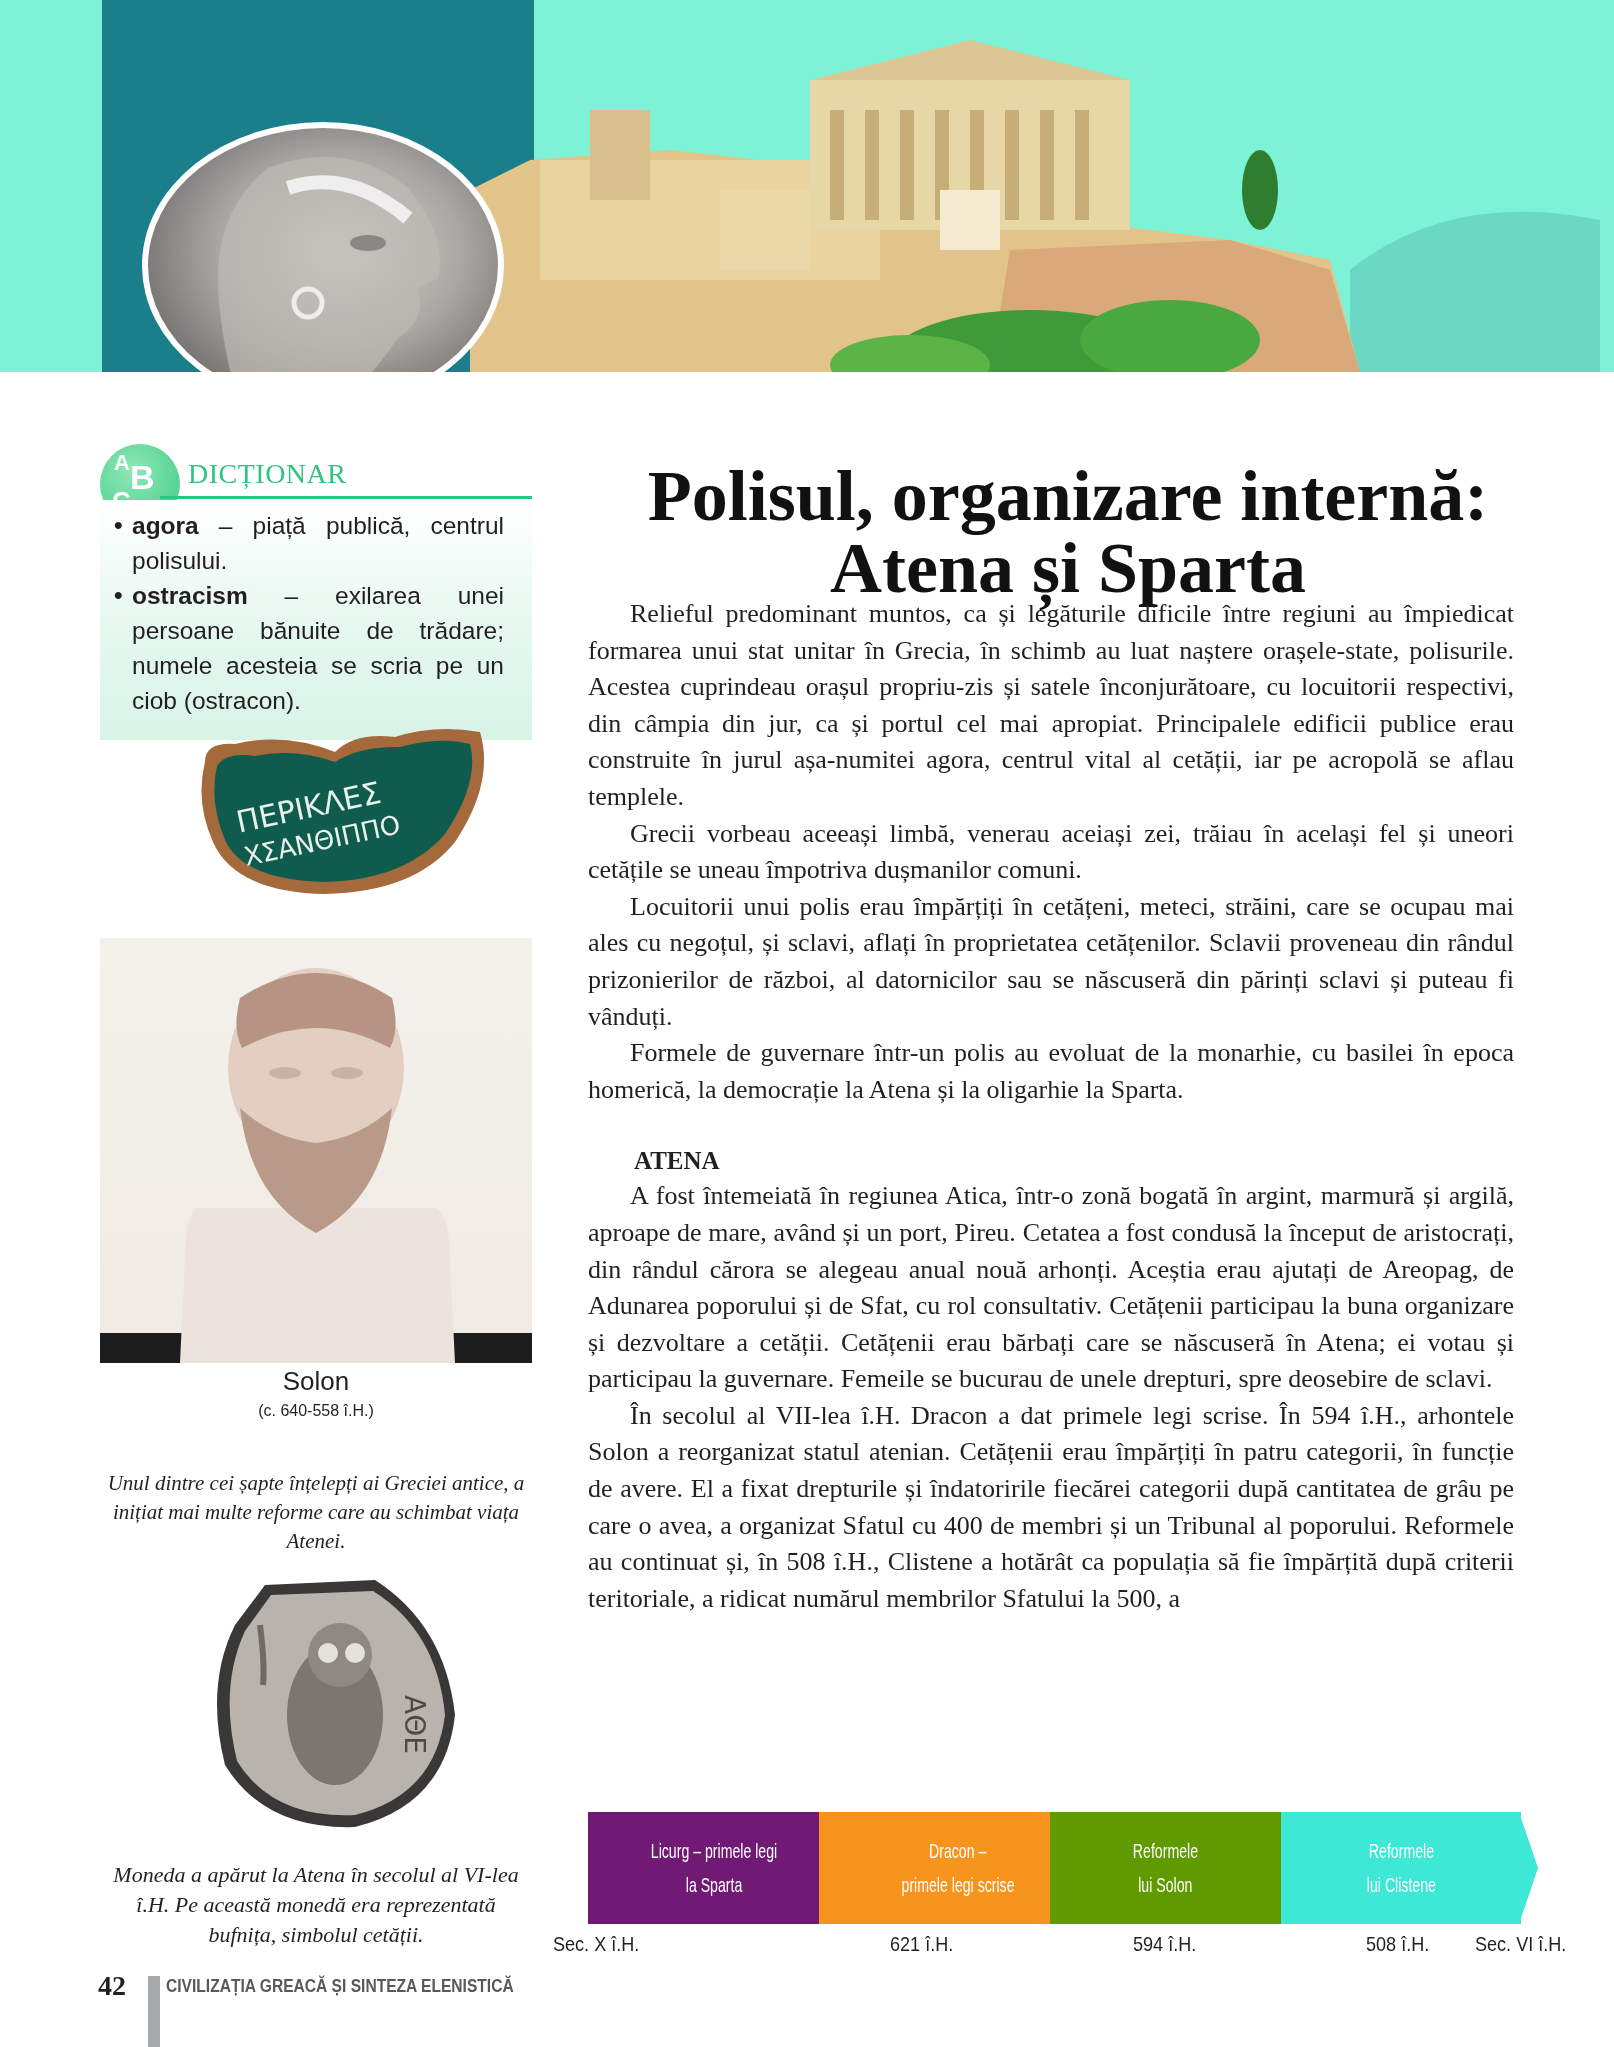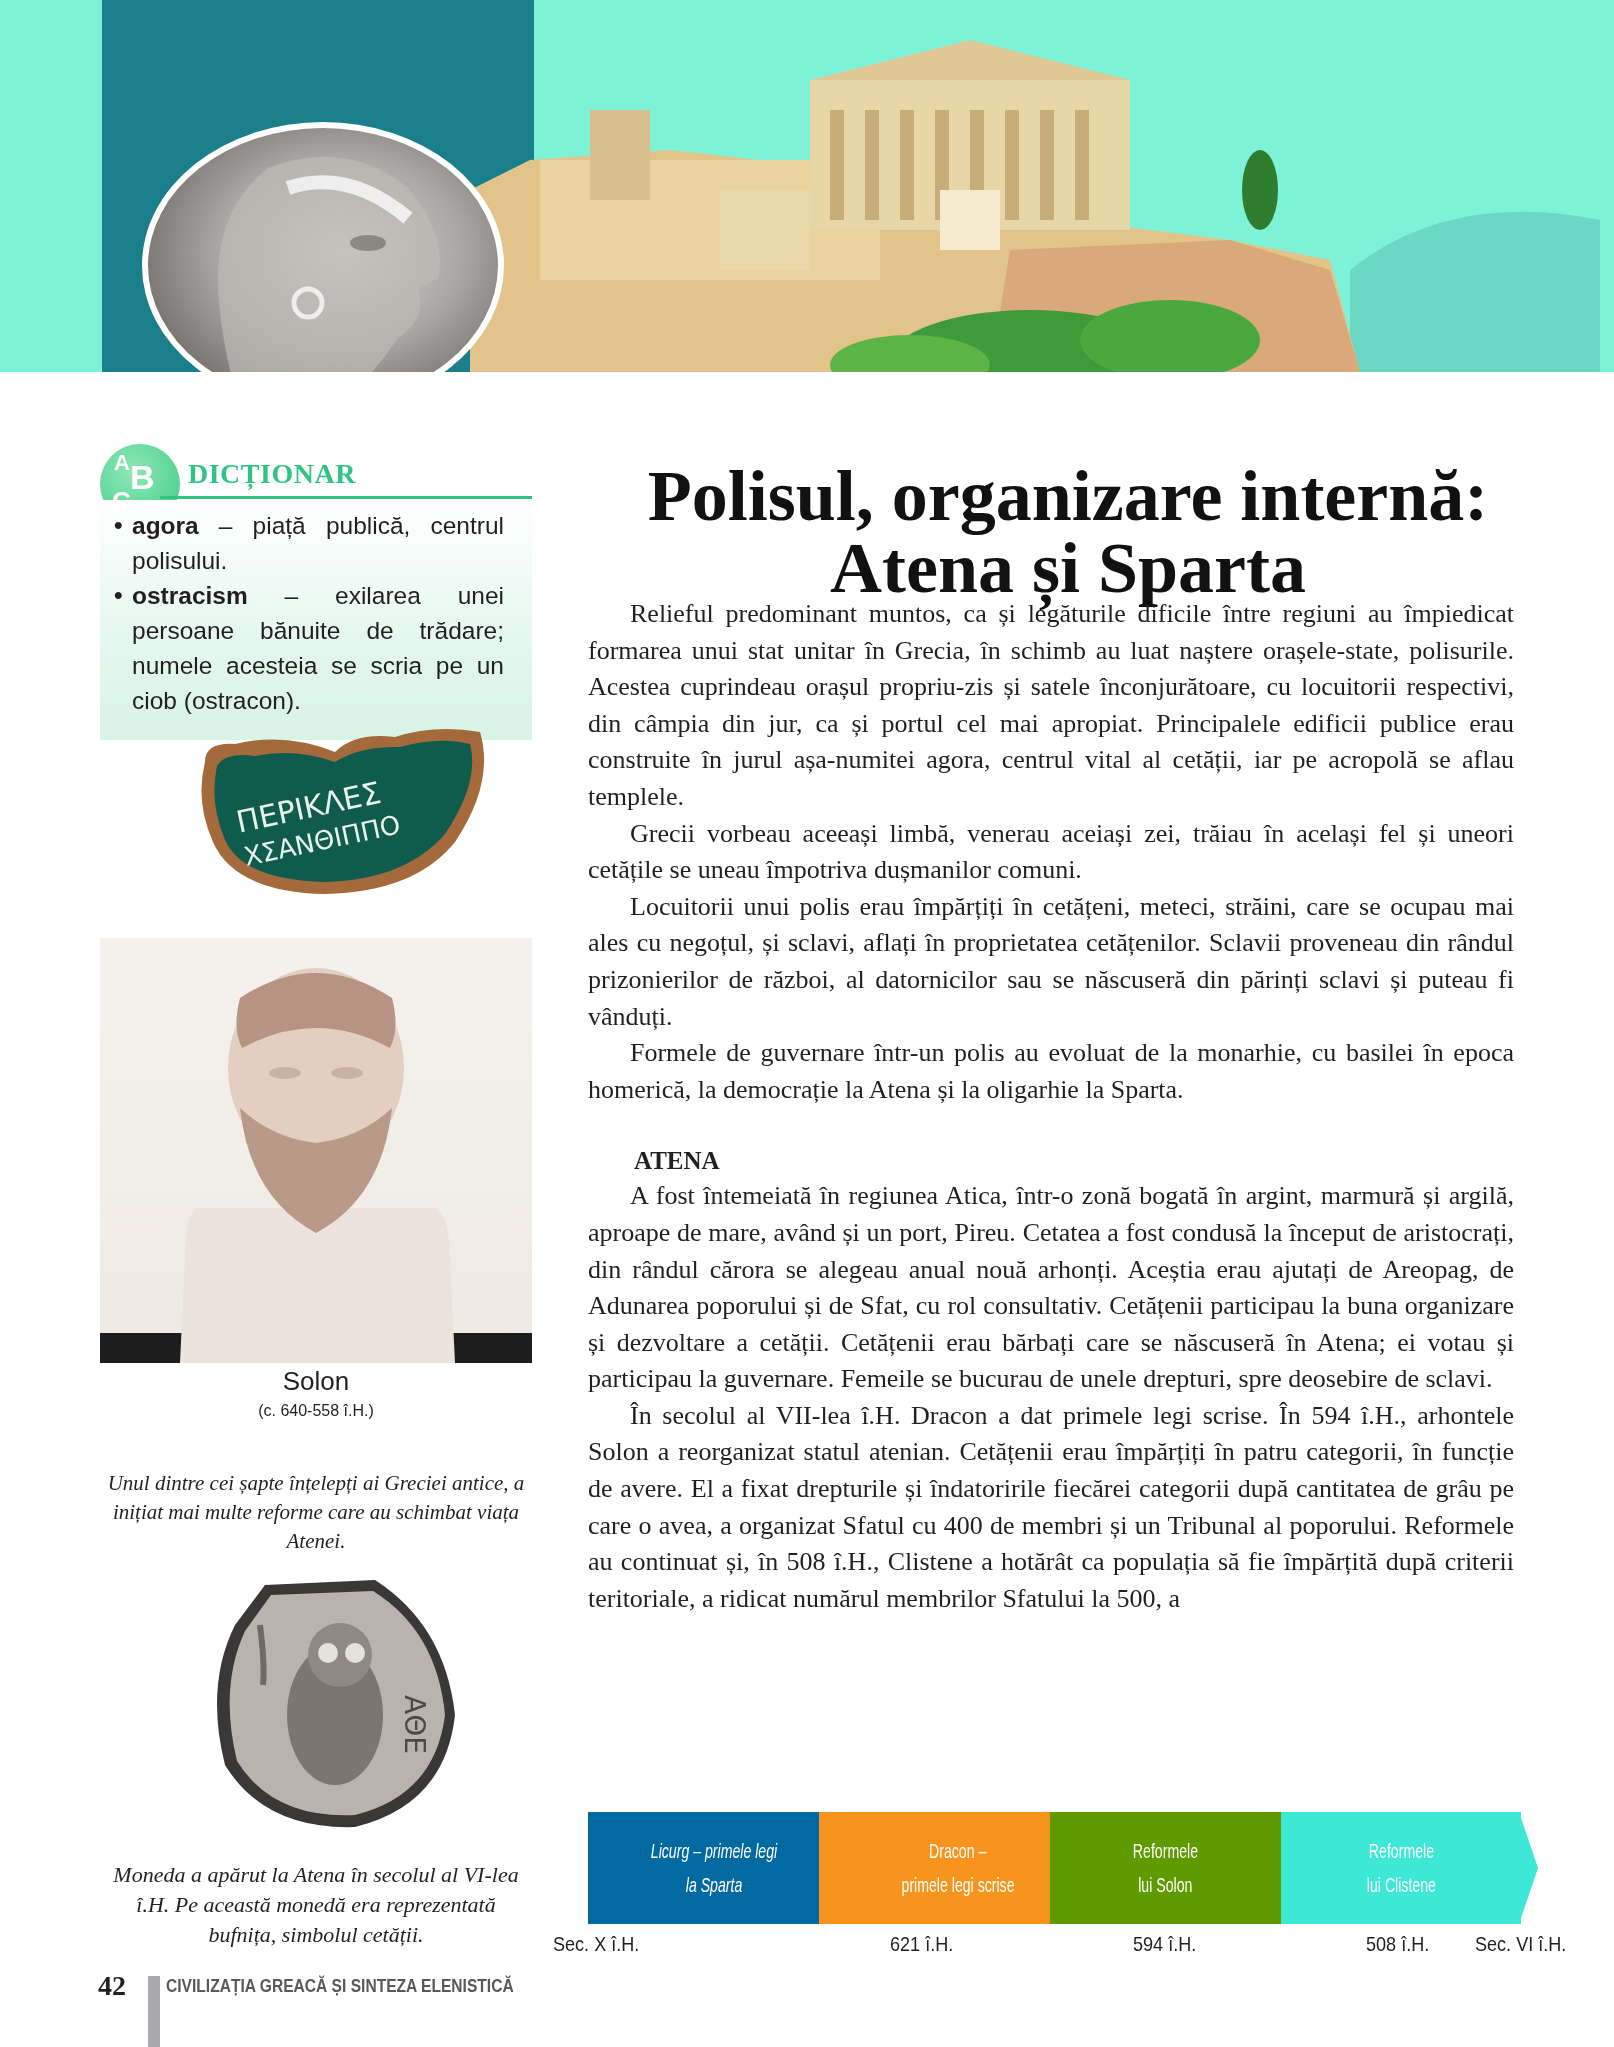--- a/index.html
+++ b/index.html
@@ -20,21 +20,21 @@
   }
   
   .dict { position: absolute; left: 100px; top: 444px; width: 432px; }
   .dict-badge {
     position: absolute; left: 0; top: 0; width: 80px; height: 80px; border-radius: 50%;
     background: radial-gradient(circle at 40% 35%, #8ee8b6, #3fc987);
     color: #fff; font-family: "Liberation Sans", sans-serif; font-weight: bold;
   }
   .dict-badge span { position: absolute; font-size: 26px; }
   .dict-title {
-    position: absolute; left: 88px; top: 14px; font-size: 28px; font-weight: bold;
+    position: absolute; left: 88px; top: 14px; font-size: 28px; font-weight: normal;
     color: #2dc57f; letter-spacing: 0.5px;
   }
   .dict-rule { position: absolute; left: 60px; top: 52px; width: 372px; height: 3px; background: #2dc57f; }
   .dict-body {
     position: absolute; left: 0; top: 56px; width: 432px; height: 240px;
     background: linear-gradient(#ffffff, #e3f7ee 60%, #d8f4e6);
     font-family: "Liberation Sans", sans-serif; font-size: 24.5px; line-height: 35px;
   }
   .dict-list { list-style: none; margin: 0; padding: 8px 28px 0 14px; }
   .dict-list li { position: relative; padding-left: 18px; text-align: justify; }
@@ -179,21 +179,21 @@
   <p>Formele de guvernare într-un polis au evoluat de la monarhie, cu basilei în epoca homerică, la democrație la Atena și la oligarhie la Sparta.</p>
   <div class="section-heading">ATENA</div>
   <p>A fost întemeiată în regiunea Atica, într-o zonă bogată în argint, marmură și argilă, aproape de mare, având și un port, Pireu. Cetatea a fost condusă la început de aristocrați, din rândul cărora se alegeau anual nouă arhonți. Aceștia erau ajutați de Areopag, de Adunarea poporului și de Sfat, cu rol consultativ. Cetățenii participau la buna organizare și dezvoltare a cetății. Cetățenii erau bărbați care se născuseră în Atena; ei votau și participau la guvernare. Femeile se bucurau de unele drepturi, spre deosebire de sclavi.</p>
   <p>În secolul al VII-lea î.H. Dracon a dat primele legi scrise. În 594 î.H., arhontele Solon a reorganizat statul atenian. Cetățenii erau împărțiți în patru categorii, în funcție de avere. El a fixat drepturile și îndatoririle fiecărei categorii după cantitatea de grâu pe care o avea, a organizat Sfatul cu 400 de membri și un Tribunal al poporului. Reformele au continuat și, în 508 î.H., Clistene a hotărât ca populația să fie împărțită după criterii teritoriale, a ridicat numărul membrilor Sfatului la 500, a</p>
 </div>
 
 <div class="timeline">
   <svg width="950" height="112" style="position:absolute;left:0;top:0">
     <polygon id="tl-arrow" points="691,0 931,0 950,56 931,112 691,112" fill="#3ee8d6"></polygon>
   </svg>
-  <div class="tl-seg" style="left: 0px; width: 252px; background: #0369a1; font-style: italic;">
+  <div class="tl-seg" style="left: 0px; width: 252px; background: #701a75;">
     <span><span>Licurg – primele legi</span><br><span>la Sparta</span></span>
   </div>
   <div class="tl-seg" style="left: 231px; width: 278px; background: rgb(247, 148, 29);">
     <span><span>Dracon –</span><br><span>primele legi scrise</span></span>
   </div>
   <div class="tl-seg" style="left: 462px; width: 231px; background: rgb(95, 154, 0);">
     <span><span>Reformele</span><br><span>lui Solon</span></span>
   </div>
   <div class="tl-seg" style="left: 693px; width: 240px; background: rgb(62, 232, 214);">
     <span><span>Reformele</span><br><span>lui Clistene</span></span>

